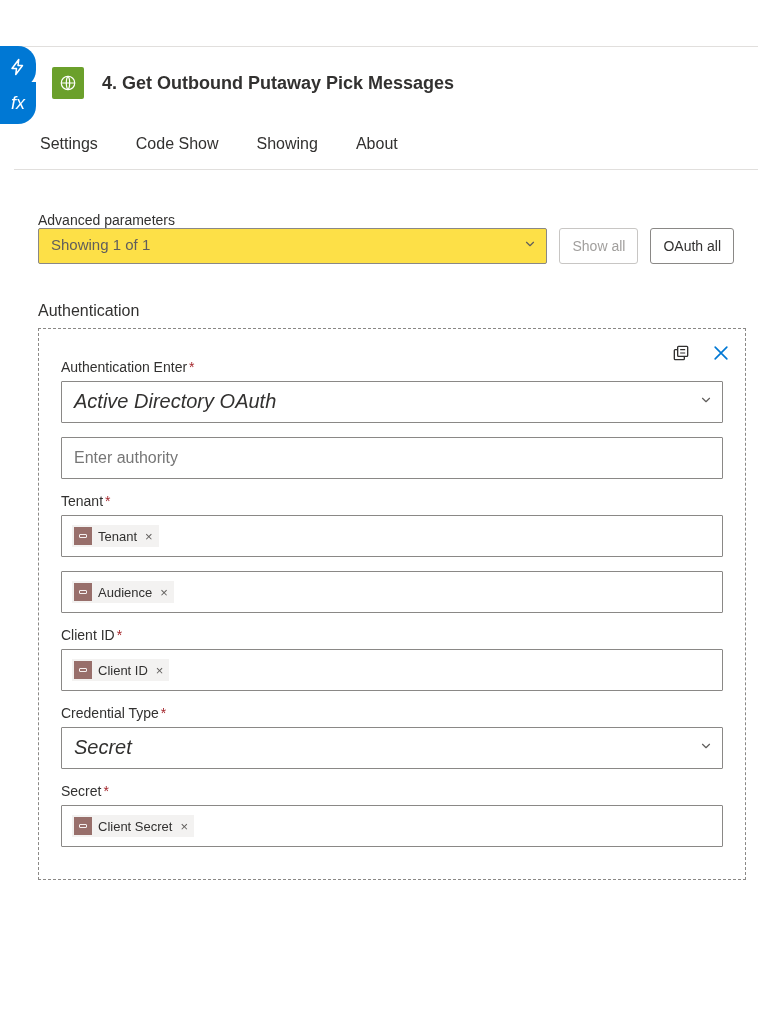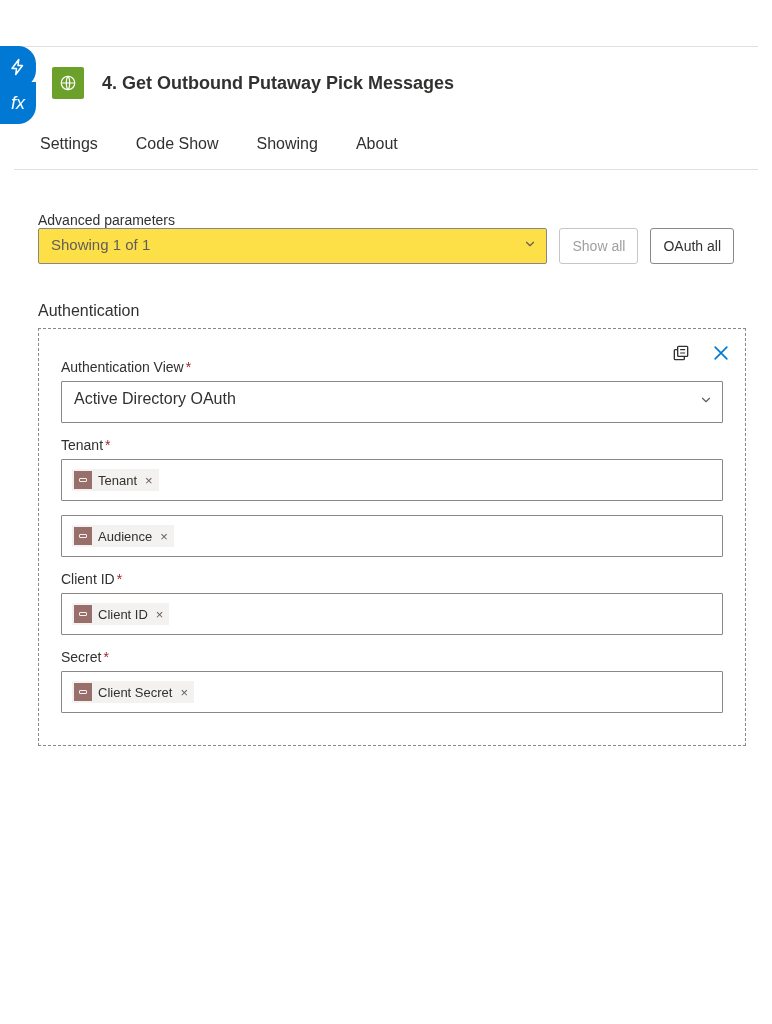--- a/index.html
+++ b/index.html
@@ -147,21 +147,21 @@
   .control-wrap { position: relative; }
   .select-control, .text-control, .token-control {
     width: 100%;
     border: 1px solid #8a8886;
     background: #fff;
     font: inherit;
     padding: 8px 34px 8px 12px;
     min-height: 42px;
     border-radius: 1px;
   }
-  .select-control { font-size: 16px; color: #323130; cursor: pointer; }
+  .select-control { font-size: 20px; color: #323130; cursor: pointer; font-style: italic; }
   .text-control { font-size: 16px; color: #605e5c; }
   .text-control::placeholder { color: #767676; }
   .token-control {
     display: flex; align-items: center; gap: 6px;
     padding: 5px 10px;
   }
   .token {
     display: inline-flex; align-items: center;
     background: #f3f2f1;
     font-size: 13px; color: #323130;
@@ -240,33 +240,34 @@
       </span>
       <span class="tb-icon close">
         <svg viewBox="0 0 24 24">
             <path d="M5 5l14 14M19 5L5 19" stroke-width="2" stroke-linecap="round"></path>
           </svg>
       </span>
     </div>
 
     <div class="field">
       <div class="field-label">
-        <span>Authentication View</span><span class="req">*</span>
+        <span>Authentication Enter</span><span class="req">*</span>
       </div>
       <div class="control-wrap">
         <div class="select-control" role="button">Active Directory OAuth</div>
         <span class="chevron-down">
           <svg viewBox="0 0 24 24">
               <path d="M6 9l6 6 6-6" stroke-width="2" stroke-linecap="round" stroke-linejoin="round"></path>
             </svg>
         </span>
       </div>
     </div>
 
     <div class="field">
+      <input class="text-control" type="text" placeholder="Enter authority" style="">
     </div>
 
     <div class="field">
       <div class="field-label">
         <span>Tenant</span><span class="req">*</span>
       </div>
       <div class="token-control">
         <span class="token">
           <span class="token-icon">
             <svg viewBox="0 0 24 24">
@@ -303,20 +304,33 @@
             <svg viewBox="0 0 24 24">
                 <rect x="5" y="9" width="14" height="6" rx="1" stroke-width="1.8"></rect>
               </svg>
           </span>
           <span>Client ID</span>
           <span class="token-x">×</span>
         </span>
       </div>
     </div>
 
+    <div class="field">
+      <div class="field-label">
+        <span>Credential Type</span><span class="req">*</span>
+      </div>
+      <div class="control-wrap">
+        <div class="select-control" role="button">Secret</div>
+        <span class="chevron-down">
+          <svg viewBox="0 0 24 24">
+              <path d="M6 9l6 6 6-6" stroke-width="2" stroke-linecap="round" stroke-linejoin="round"></path>
+            </svg>
+        </span>
+      </div>
+    </div>
 
     <div class="field">
       <div class="field-label">
         <span>Secret</span><span class="req">*</span>
       </div>
       <div class="token-control">
         <span class="token">
           <span class="token-icon">
             <svg viewBox="0 0 24 24">
                 <rect x="5" y="9" width="14" height="6" rx="1" stroke-width="1.8"></rect>

